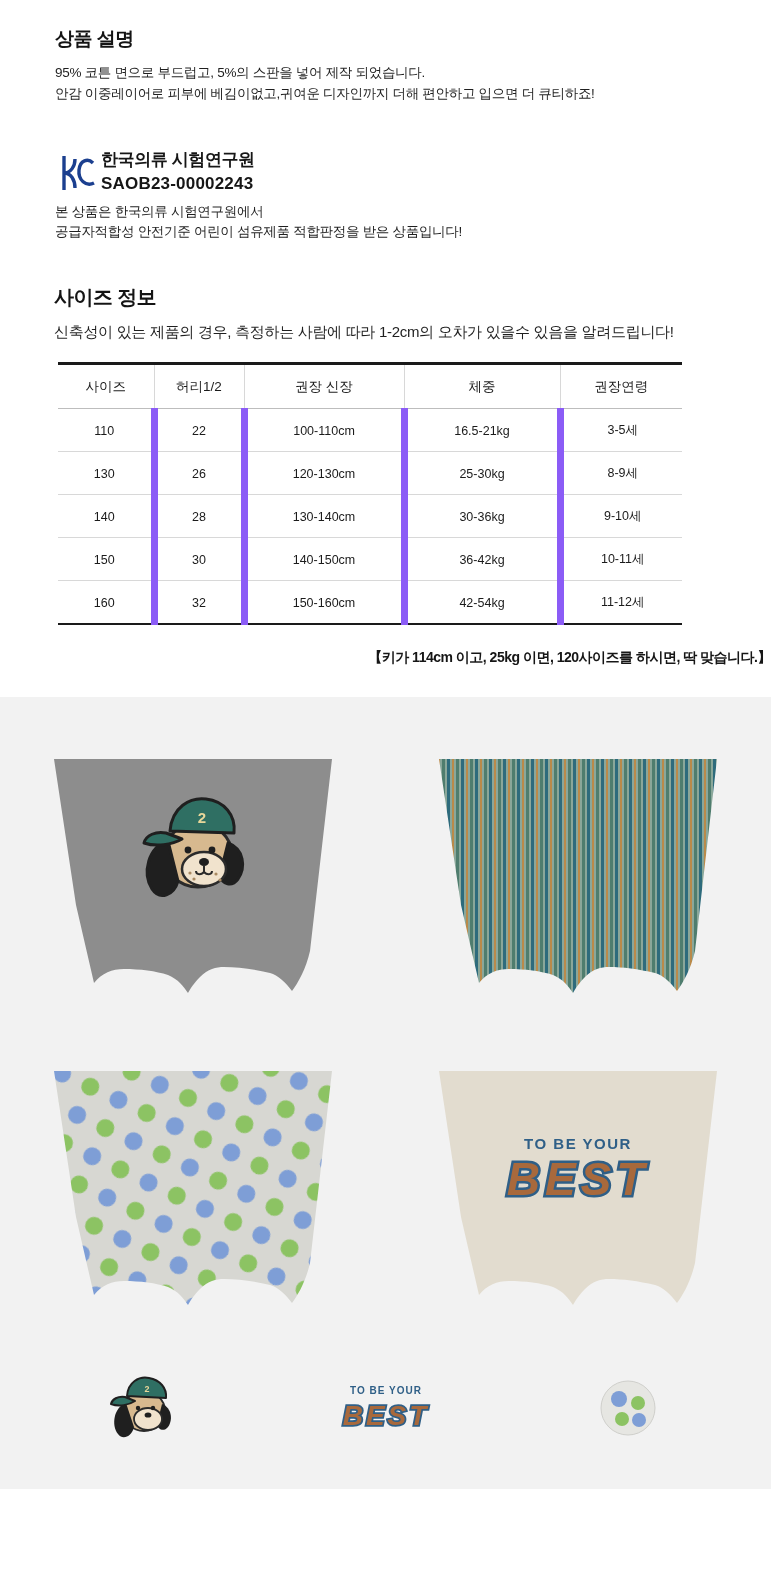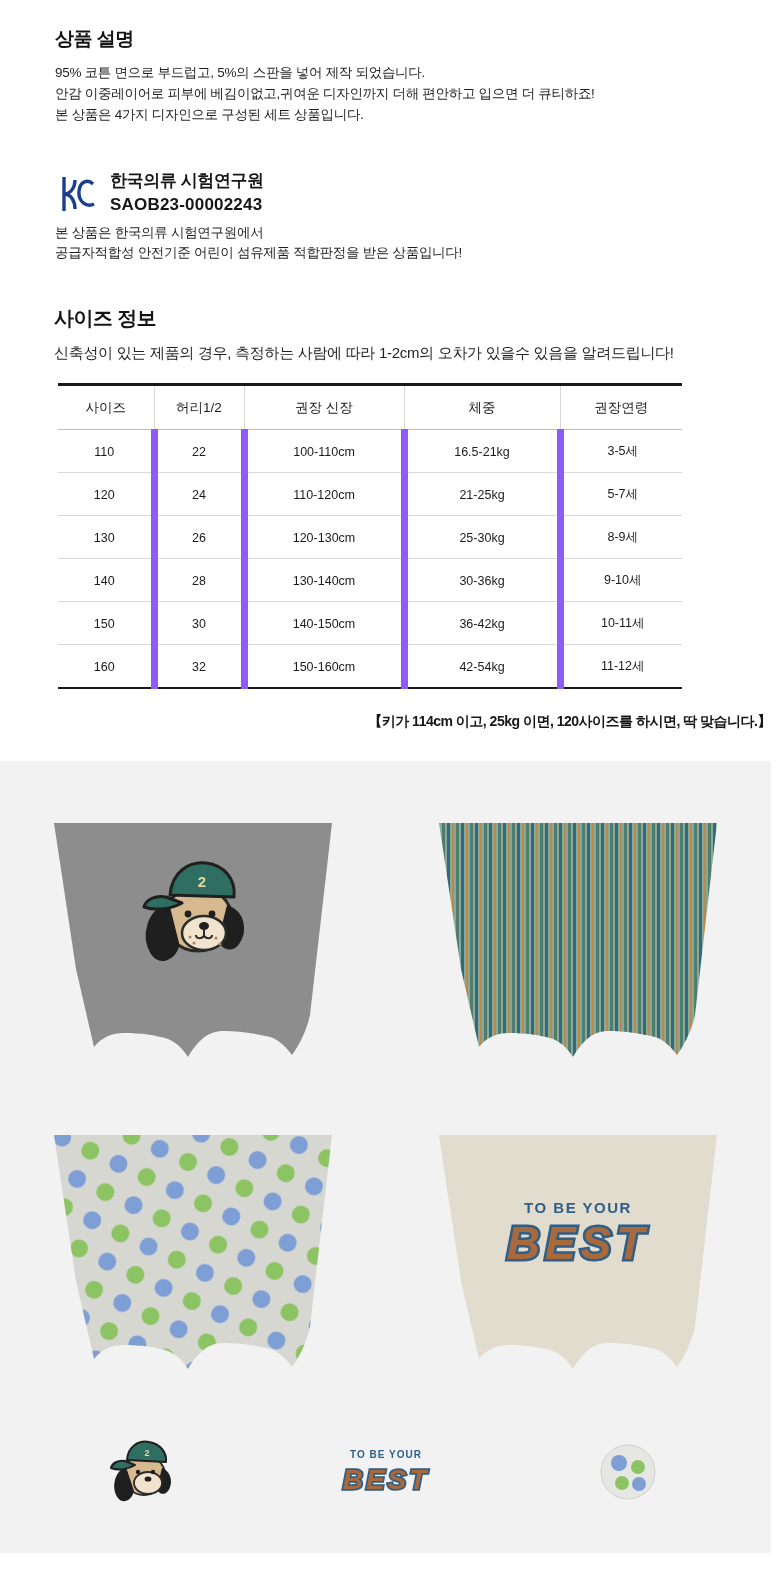--- a/index.html
+++ b/index.html
@@ -21,21 +21,21 @@
     margin: 0 0 10px 0;
     color: #141414;
   }
   .desc-lines { font-size: 13.5px; line-height: 21px; color: #1f1f1f; letter-spacing: -0.3px; }
   .desc-lines div { white-space: pre; }
 
   
   .kc-section { padding: 44px 0 0 55px; }
   .kc-row { display: flex; align-items: flex-start; }
   .kc-logo { width: 46px; height: 46px; flex: 0 0 46px; margin-top: 2px; }
-  .kc-texts { margin-left: 9px; padding-top: 1px; }
+  .kc-texts { padding-top: 1px; }
   .kc-org {
     font-size: 17px; font-weight: bold; color: #161616; letter-spacing: -0.4px;
     line-height: 21px;
   }
   .kc-code {
     font-size: 17px; font-weight: bold; color: #161616; letter-spacing: 0.2px;
     line-height: 23px; margin-top: 2px;
   }
   .kc-note { font-size: 13.5px; line-height: 20px; color: #1f1f1f; margin-top: 6px; letter-spacing: -0.3px; }
   .kc-note div { white-space: pre; }
@@ -118,21 +118,20 @@
 </head>
 <body>
 
 <div class="page">
 
   <section class="desc-section">
     <h2 class="sec-title">상품 설명</h2>
     <div class="desc-lines">
       <div>95% 코튼 면으로 부드럽고, 5%의 스판을 넣어 제작 되었습니다.</div>
       <div>안감 이중레이어로 피부에 베김이없고,귀여운 디자인까지 더해 편안하고 입으면 더 큐티하죠!</div>
-      <div>본 상품은 4가지 디자인으로 구성된 세트 상품입니다.</div>
     </div>
   </section>
 
   <section class="kc-section">
     <div class="kc-row">
       <span class="kc-logo">
         <svg width="46" height="46" viewBox="0 0 46 46" xmlns="http://www.w3.org/2000/svg">
           <g fill="none" stroke="#1b3f8f" stroke-width="3.4">
             <path d="M9 6 L9 40"></path>
             <path d="M9 23 C 16 23, 20 16, 20 9"></path>
@@ -166,27 +165,20 @@
           <th class="col-4">권장연령</th>
         </tr>
       </thead>
       <tbody>
         <tr>
           <td>110</td>
           <td>22</td>
           <td>100-110cm</td>
           <td>16.5-21kg</td>
           <td>3-5세</td>
-        </tr>
-        <tr>
-          <td>120</td>
-          <td>24</td>
-          <td>110-120cm</td>
-          <td>21-25kg</td>
-          <td>5-7세</td>
         </tr>
         <tr>
           <td>130</td>
           <td>26</td>
           <td>120-130cm</td>
           <td>25-30kg</td>
           <td>8-9세</td>
         </tr>
         <tr>
           <td>140</td>

